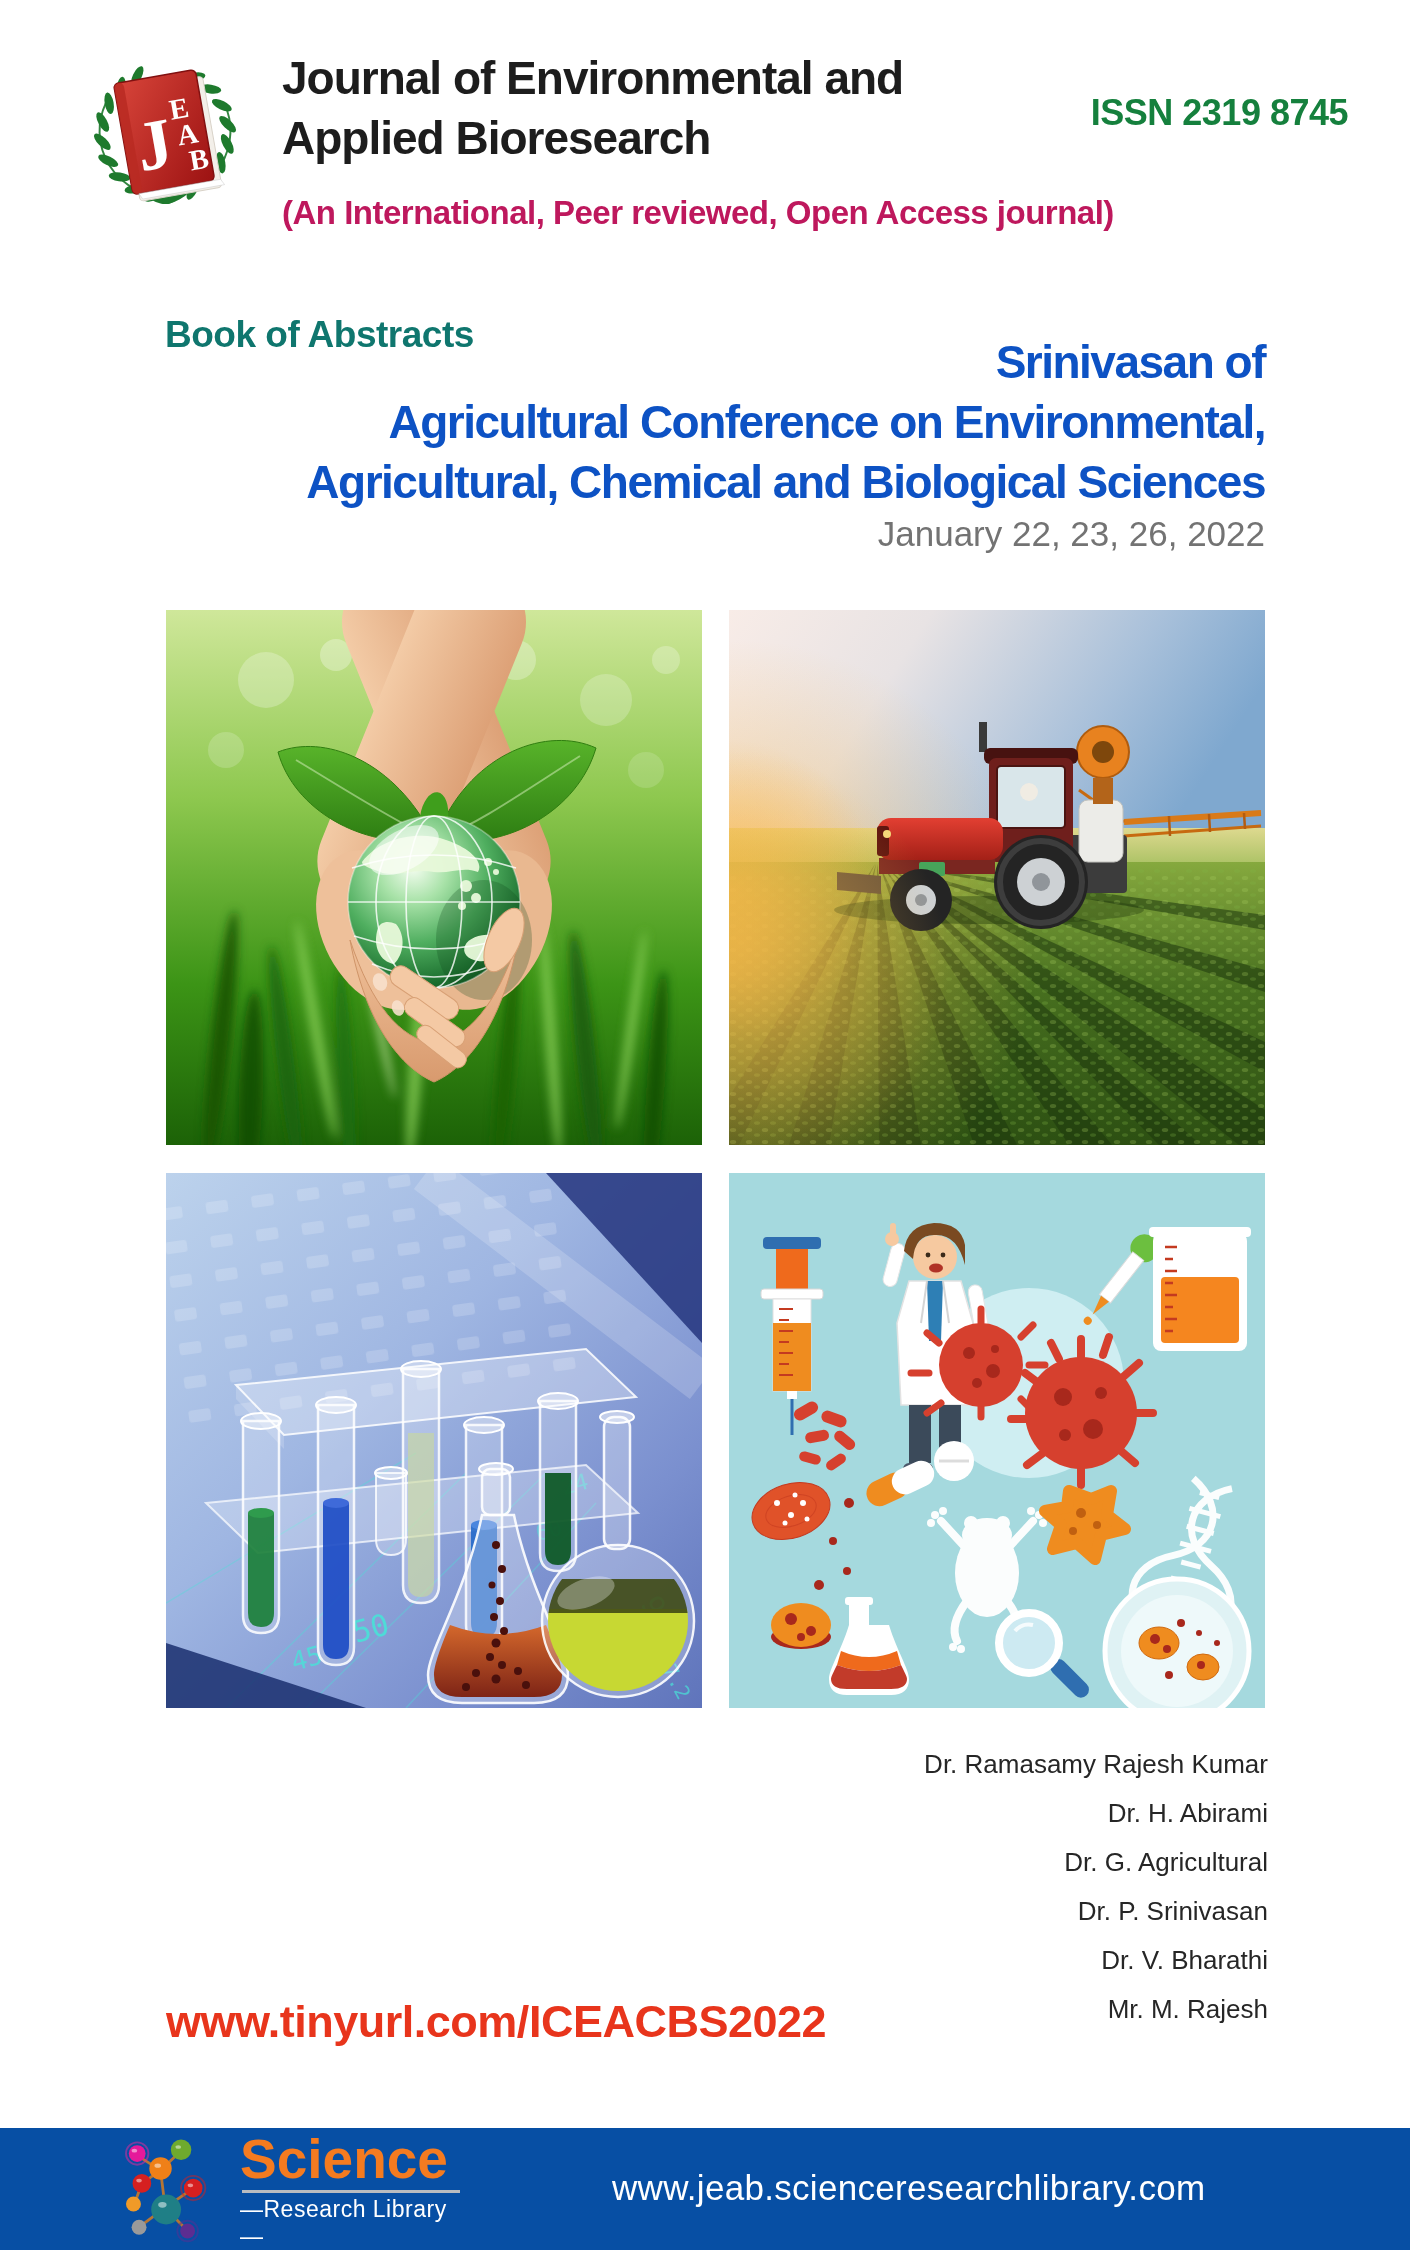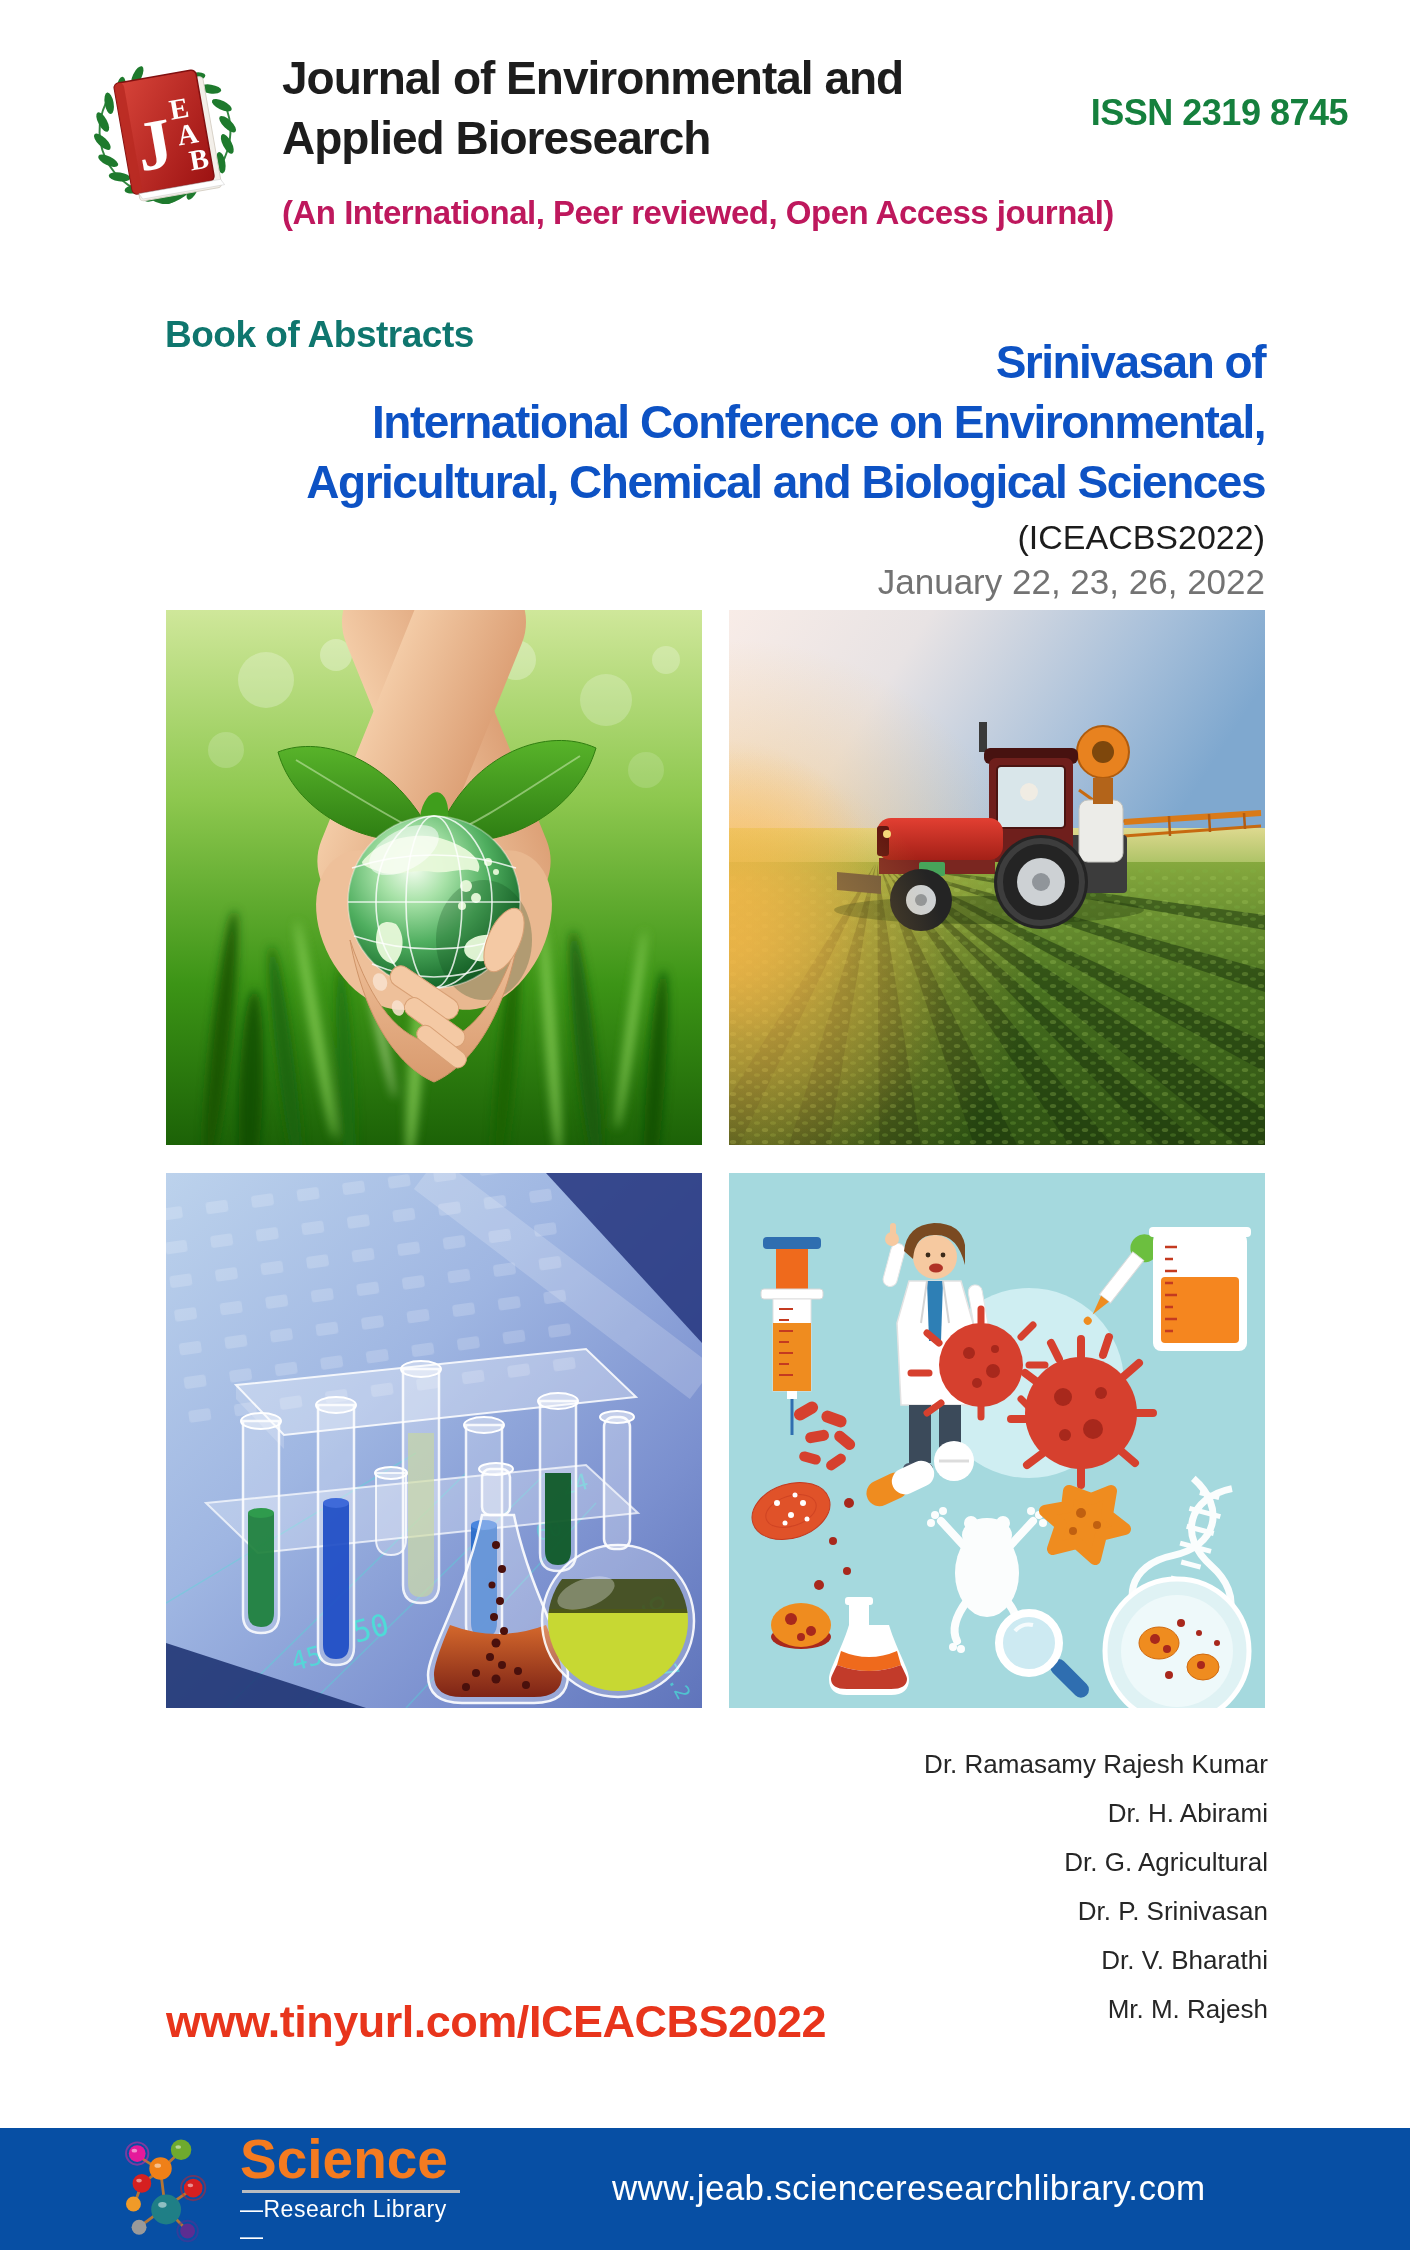--- a/index.html
+++ b/index.html
@@ -90,23 +90,22 @@
   <div class="abs journal-title">
     <div>Journal of Environmental and</div>
     <div>Applied Bioresearch</div>
   </div>
   <div class="abs issn">ISSN 2319 8745</div>
   <div class="abs subtitle">(An International, Peer reviewed, Open Access journal)</div>
 
   <div class="abs boa">Book of Abstracts</div>
   <div class="abs proc">
     <div class="big">Srinivasan of</div>
-    <div class="big">International Conference on Environmental,</div>
+    <div class="big">Agricultural Conference on Environmental,</div>
     <div class="big">Agricultural, Chemical and Biological Sciences</div>
-    <div class="code">(ICEACBS2022)</div>
     <div class="dates">January 22, 23, 26, 2022</div>
   </div>
 
   <div class="abs ph1 photo">
     <svg width="536" height="535" viewBox="0 0 536 535" aria-label="hands holding green glass globe with leaves over sunlit grass">
       <defs>
         <linearGradient id="g1bg" x1="0" y1="0" x2="0" y2="1">
           <stop offset="0" stop-color="#cfe79a"></stop>
             <stop offset="0.35" stop-color="#8ec84f"></stop>
           <stop offset="0.7" stop-color="#3c9416"></stop>

